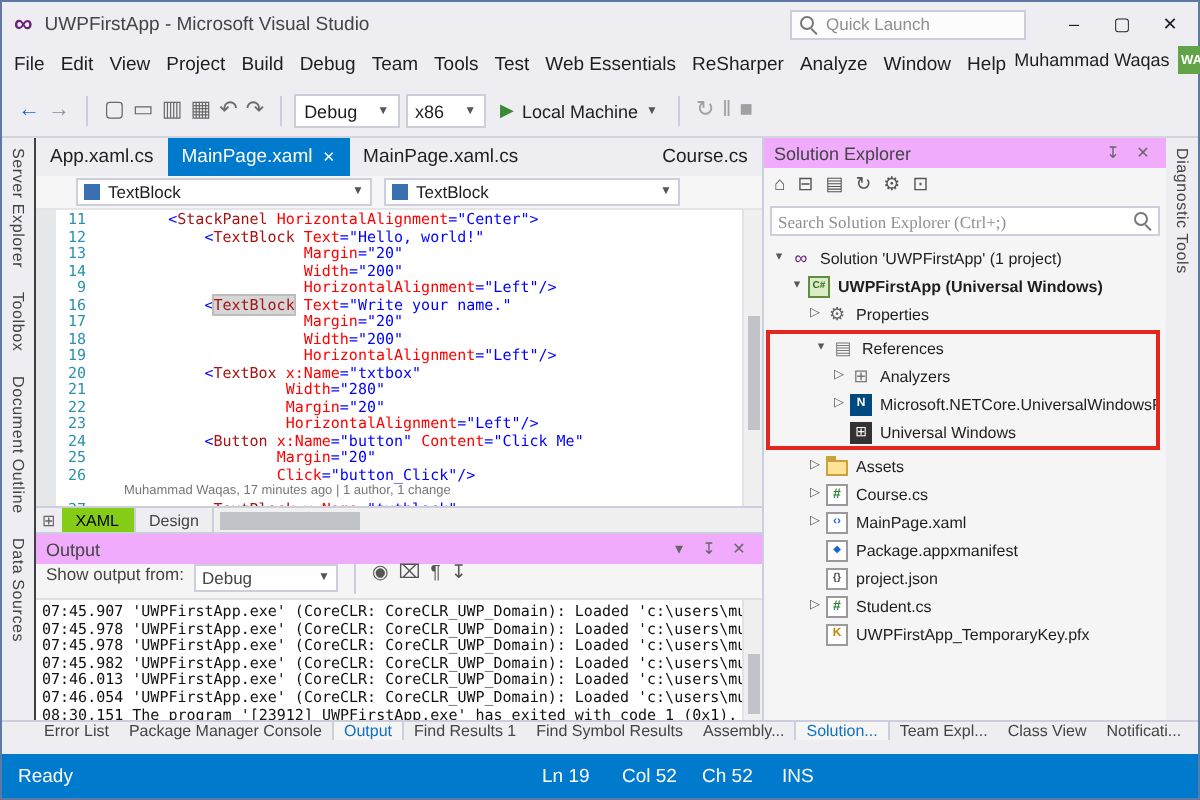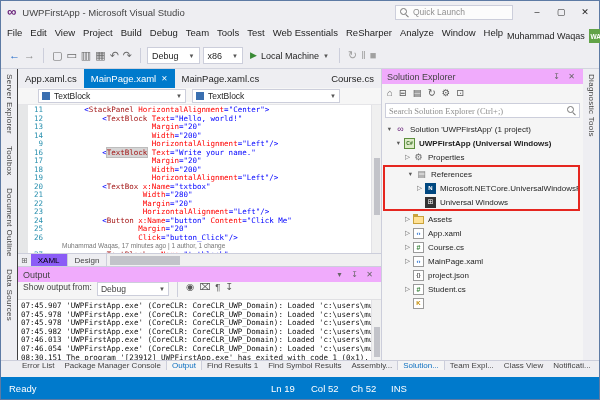--- a/index.html
+++ b/index.html
@@ -14,21 +14,21 @@
 .quick-launch{margin-left:auto;width:118px;height:15px;border:1px solid #cccedb;background:#fcfcfc;display:flex;align-items:center;gap:4px;padding:0 4px}
 .quick-launch input{border:0;outline:0;background:transparent;width:100%;font-family:"Liberation Sans","DejaVu Sans",sans-serif;font-size:8.5px;color:#555}
 .quick-launch input::placeholder{color:#909090}
 .mag{width:9px;height:9px;position:relative;flex:none}
 .mag::before{content:"";position:absolute;left:0;top:0;width:5px;height:5px;border:1px solid #777;border-radius:50%}
 .mag::after{content:"";position:absolute;left:6px;top:6px;width:4px;height:1px;background:#777;transform:rotate(45deg);transform-origin:0 0}
 .win-btns{display:flex;margin-left:6px}
 .win-btn{width:24px;height:20px;display:flex;align-items:center;justify-content:center;font-size:9px;color:#1e1e1e}
 
 
-.menubar{height:20px;flex:none;display:flex;align-items:flex-end;padding:0 2px;background:#eeeef2}
+.menubar{height:20px;flex:none;display:flex;align-items:flex-start;padding:0 2px;background:#eeeef2}
 .menu-item{padding:0 4px;font-size:9.5px;line-height:20px;white-space:nowrap}
 .menu-right{margin-left:auto;display:flex;align-items:center;gap:4px;padding-right:3px}
 .user-name{font-size:9px;color:#1e1e1e;white-space:nowrap}
 .avatar{width:14px;height:14px;background:#62a348;color:#fff;font-size:6.5px;font-weight:bold;display:flex;align-items:center;justify-content:center;flex:none}
 
 
 .toolbar{height:26px;flex:none;display:flex;align-items:center;gap:3px;padding:0 6px;background:#eeeef2;border-bottom:1px solid #d2d4de}
 .tb-icon{font-size:11px;padding:0 2px;color:#6a6a6a;line-height:1}
 .tb-sep{width:1px;height:15px;background:#cccedb;margin:0 3px}
 .tb-combo{height:17px;background:#fff;border:1px solid #cccedb;display:flex;align-items:center;font-size:9px;padding:0 4px;gap:10px}
@@ -66,21 +66,21 @@
 .tok-h{color:#a31515;background:#d6d6d6;outline:1px solid #bdbdbd}
 .codelens-text{font-family:"Liberation Sans","DejaVu Sans",sans-serif;font-size:6.5px;color:#777;padding-left:14px;white-space:nowrap}
 .v-scroll{width:10px;flex:none;background:#f0f0f0;position:relative;border-left:1px solid #e2e2e6}
 .v-thumb{position:absolute;left:2px;width:6px;background:#c2c3c9}
 .ed-thumb{top:36%;height:38%}
 
 
 .viewbar{height:13px;flex:none;display:flex;align-items:stretch;background:#eeeef2;border-top:1px solid #cccedb}
 .split-icon{font-size:8px;color:#666;display:flex;align-items:center;padding:0 3px}
 .view-tab{font-size:8px;padding:0 7px;display:flex;align-items:center;color:#444}
-.view-tab.active{background:#8b5cf6;border-right:1px solid #cccedb;color:#000}
+.view-tab.active{background:#84cc16;border-right:1px solid #cccedb;color:#000}
 .h-scroll{flex:1;position:relative;background:#f0f0f0;border-left:1px solid #cccedb}
 .h-thumb{position:absolute;top:2px;left:3px;height:9px;width:70px;background:#c2c3c9}
 
 
 .output-panel{height:94px;flex:none;display:flex;flex-direction:column;border-top:1px solid #cccedb;background:#f5f5f5}
 .panel-header{height:15px;flex:none;display:flex;align-items:center;padding:0 5px;background:#f0abfc;font-size:9px;color:#444}
 .panel-hdr-icons{margin-left:auto;display:flex;gap:2px}
 .panel-hdr-icon{font-size:8px;color:#666;width:13px;text-align:center;line-height:15px}
 .output-toolbar{height:18px;flex:none;display:flex;gap:5px;padding:0 5px;background:#f5f5f5;border-bottom:1px solid #e0e0e3;font-size:8.5px;color:#444}
 .out-combo{width:72px;height:14px;background:#fff;border:1px solid #cccedb;font-size:8.5px;display:flex;align-items:center;padding:0 3px}
@@ -422,62 +422,68 @@
             <span class="tree-label">Properties</span>
           </div>
           <div class="red-box">
             <div class="tree-row" style="padding-left: 21px;">
               <span class="twisty">▾</span>
               <span class="ticon ticon-references"></span>
               <span class="tree-label">References</span>
             </div>
             <div class="tree-row" style="padding-left: 30px;">
               <span class="twisty">▷</span>
+              <span class="ticon ticon-analyzers"></span>
+              <span class="tree-label">Analyzers</span>
+            </div>
+            <div class="tree-row" style="padding-left: 30px;">
+              <span class="twisty">▷</span>
               <span class="ticon ticon-nuget"></span>
               <span class="tree-label">Microsoft.NETCore.UniversalWindowsPlatform</span>
             </div>
             <div class="tree-row" style="padding-left: 30px;">
               <span class="twisty"></span>
               <span class="ticon ticon-sdk"></span>
               <span class="tree-label">Universal Windows</span>
             </div>
           </div>
           <div class="tree-row" style="padding-left: 21px;">
             <span class="twisty">▷</span>
             <span class="ticon ticon-folder"></span>
             <span class="tree-label">Assets</span>
           </div>
           <div class="tree-row" style="padding-left: 21px;">
             <span class="twisty">▷</span>
-            <span class="ticon ticon-xaml"></span>
-            <span class="tree-label">App.xaml</span>
-          </div>
-          <div class="tree-row" style="padding-left: 21px;">
-            <span class="twisty">▷</span>
             <span class="ticon ticon-csfile"></span>
             <span class="tree-label">Course.cs</span>
           </div>
           <div class="tree-row" style="padding-left: 21px;">
             <span class="twisty">▷</span>
             <span class="ticon ticon-xaml"></span>
             <span class="tree-label">MainPage.xaml</span>
           </div>
           <div class="tree-row" style="padding-left: 21px;">
             <span class="twisty"></span>
+            <span class="ticon ticon-manifest"></span>
+            <span class="tree-label">Package.appxmanifest</span>
+          </div>
+          <div class="tree-row" style="padding-left: 21px;">
+            <span class="twisty"></span>
             <span class="ticon ticon-json"></span>
             <span class="tree-label">project.json</span>
           </div>
           <div class="tree-row" style="padding-left: 21px;">
             <span class="twisty">▷</span>
             <span class="ticon ticon-csfile"></span>
             <span class="tree-label">Student.cs</span>
           </div>
           <div class="tree-row" style="padding-left: 21px;">
             <span class="twisty"></span>
             <span class="ticon ticon-key"></span>
+            <span class="tree-label">UWPFirstApp_TemporaryKey.pfx</span>
           </div>
         </div>
     </div>
 
     <div class="side-strip">
         <span class="strip-label">Diagnostic Tools</span>
       </div>
   </div>
 
   <div class="bottom-tabs">

